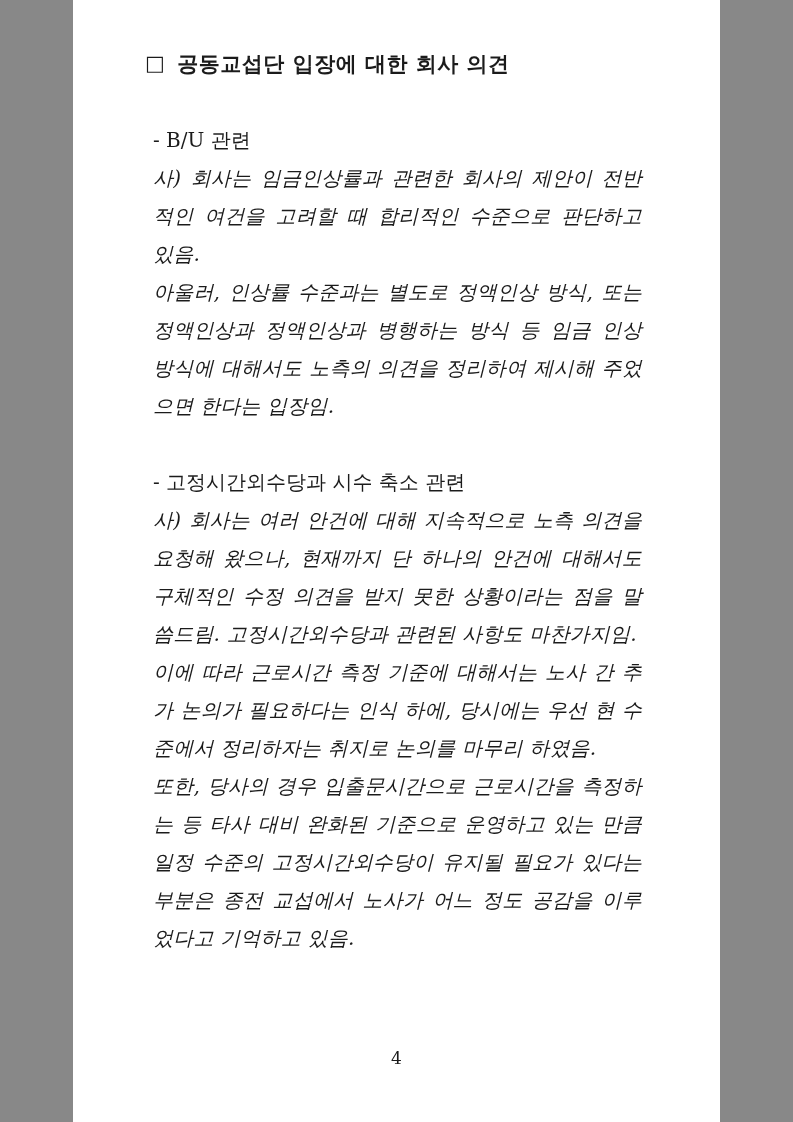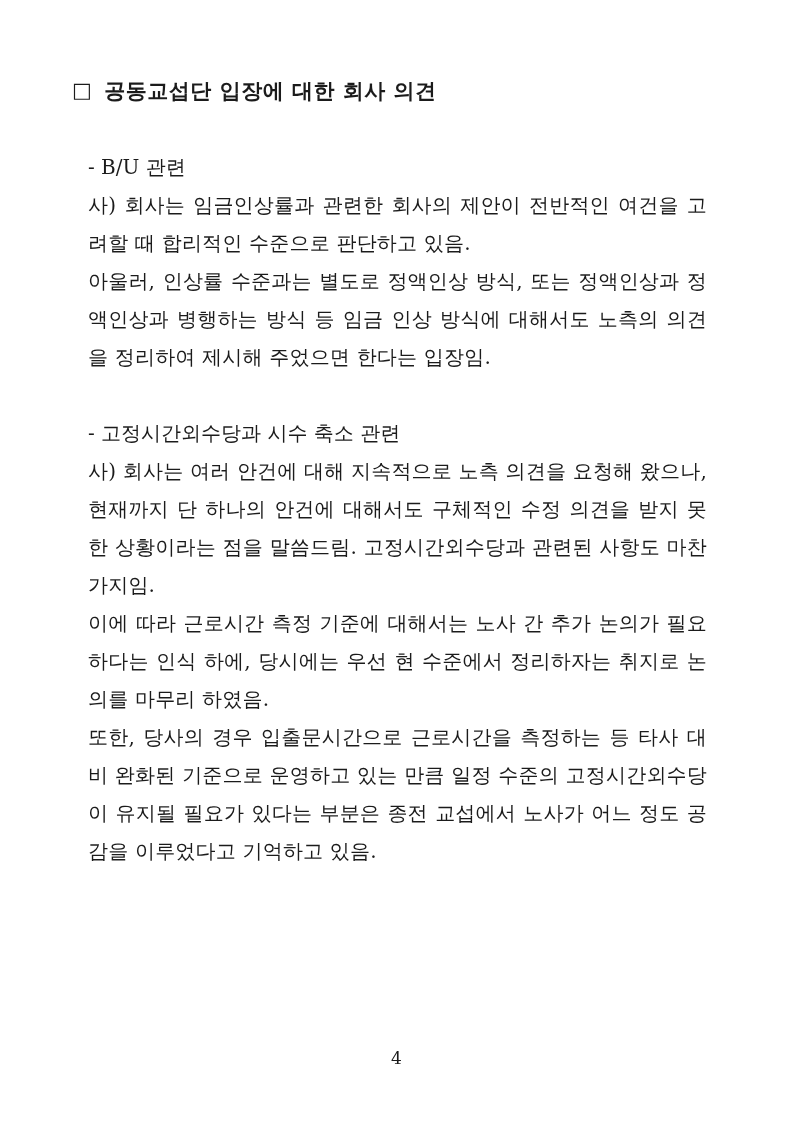--- a/index.html
+++ b/index.html
@@ -2,62 +2,63 @@
 <html><head>
 <meta charset="utf-8">
 <style>
   html, body {
     margin: 0;
     padding: 0;
     background: #888;
   }
   .page {
     position: relative;
-    width: 793px;
+    width: 647px;
     height: 1122px;
     margin: 0 auto;
     background: #ffffff;
     box-sizing: border-box;
-    padding: 72px 70px 0 72px;
+    padding: 45px 70px 0 72px;
     font-family: "DejaVu Serif", "Liberation Serif", serif;
     color: #1b1b1b;
     overflow: hidden;
   }
   .heading {
     font-size: 21px;
     font-weight: bold;
     line-height: 38px;
     margin: 0 0 38px 0;
     letter-spacing: 0.5px;
     white-space: nowrap;
   }
   .heading .marker {
     display: inline-block;
     margin-right: 12px;
     transform: translateY(-1px);
   }
   .section {
-    margin: 16px;
+    margin: 8px;
   }
   .section + .section {
     margin-top: 38px;
   }
   .sub-label {
     font-size: 20px;
     line-height: 38px;
     margin: 0;
   }
   .para {
     font-size: 20px;
     line-height: 38px;
     margin: 0;
     text-align: justify;
     text-justify: inter-word;
     word-break: break-all;
     letter-spacing: 0.2px;
+    font-style: italic;
   }
   .page-number {
     position: absolute;
     left: 0;
     right: 0;
     top: 1046px;
     text-align: center;
     font-size: 17px;
     line-height: 24px;
   }

